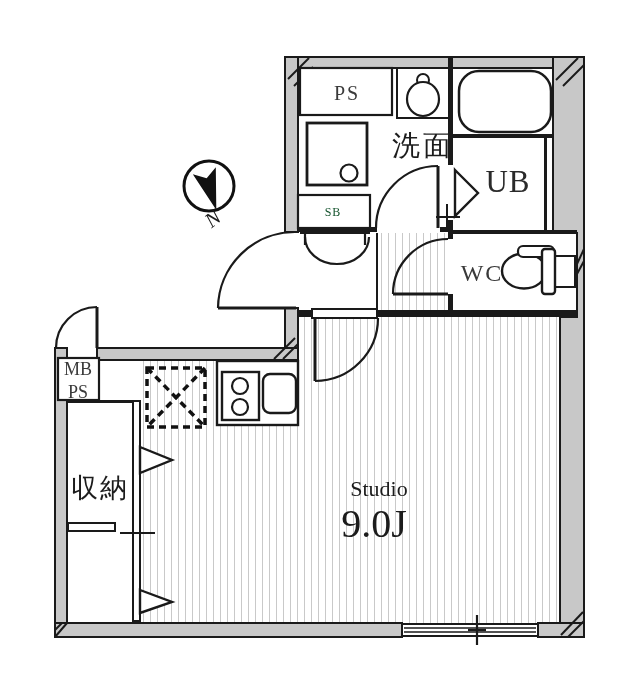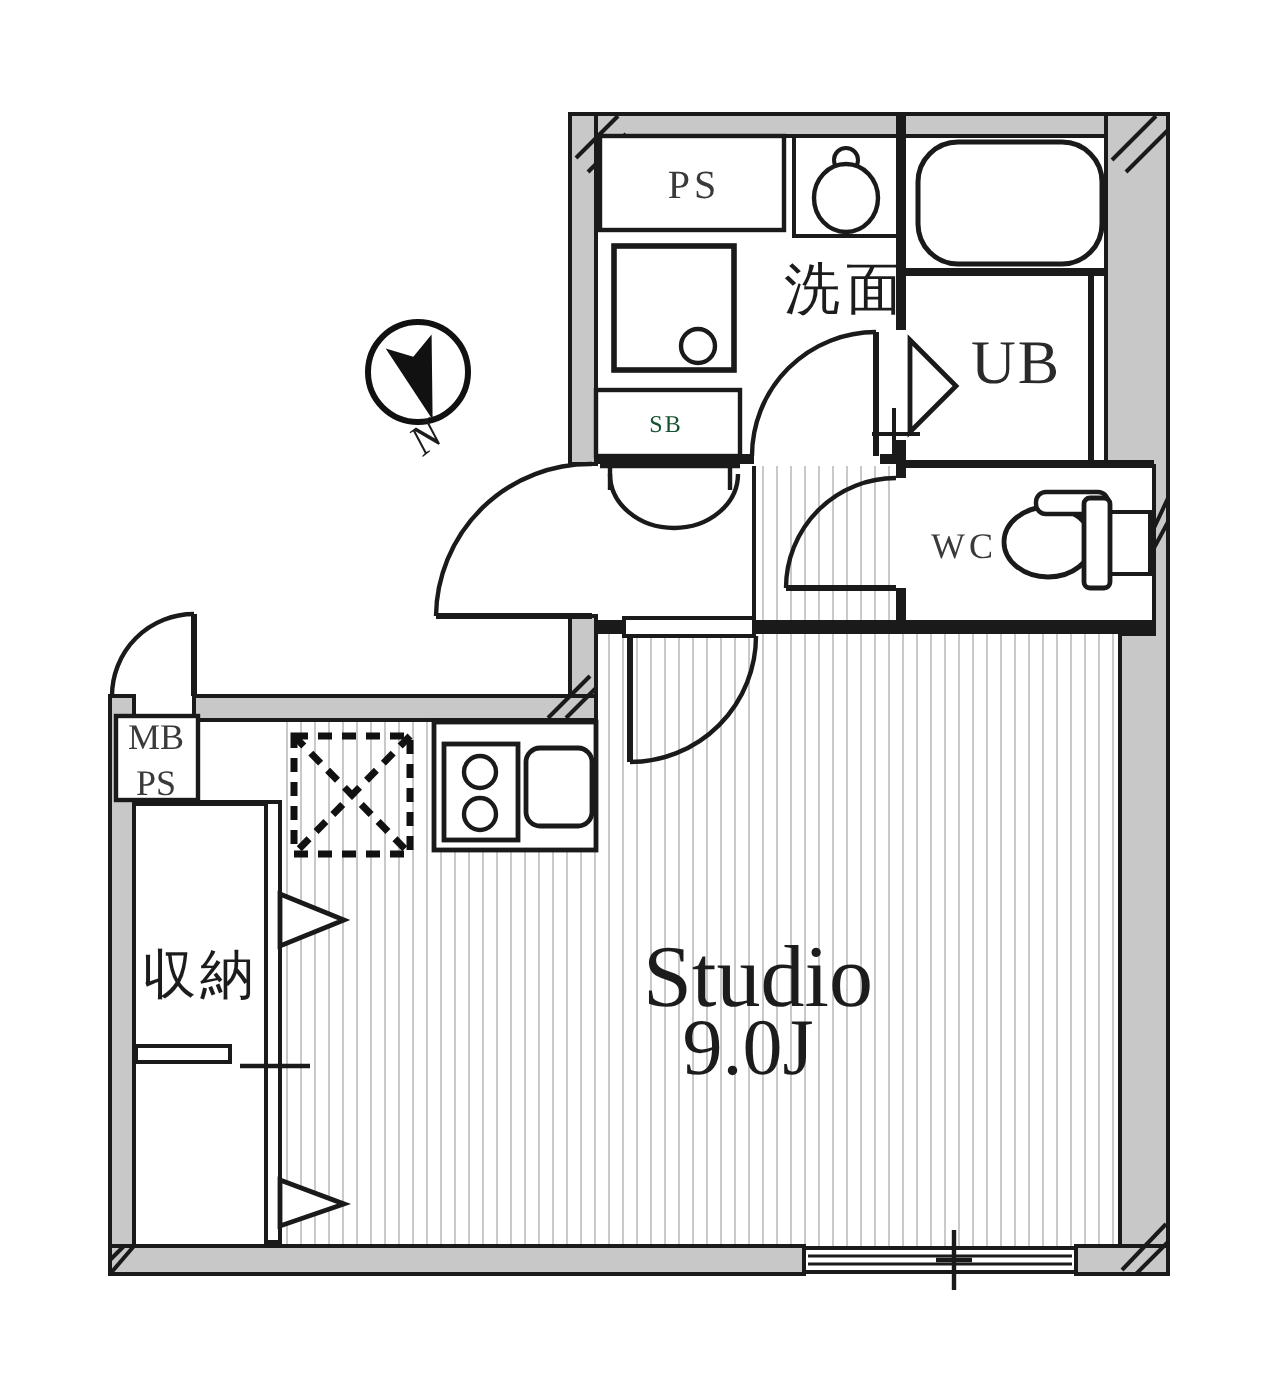--- a/index.html
+++ b/index.html
@@ -10,24 +10,24 @@
   .plan svg{position:absolute;left:0;top:0;}
   .lbl{
     position:absolute;transform:translate(-50%,-50%);
     color:#1c1c1c;white-space:nowrap;line-height:1;
     font-family:"Liberation Serif","DejaVu Serif",serif;
   }
   .lbl-ps{font-size:20px;color:#3a3a3a;letter-spacing:2px;}
   .lbl-senmen{font-size:28px;letter-spacing:3px;margin-left:16px;}
   .lbl-ub{font-size:31px;color:#2a2a2a;letter-spacing:1px;}
   .lbl-sb{font-size:12px;color:#14532d;letter-spacing:1px;}
-  .lbl-wc{font-size:18px;color:#3a3a3a;letter-spacing:2px;}
+  .lbl-wc{font-size:24px;color:#3a3a3a;letter-spacing:2px;}
   .lbl-mbps{font-size:18px;color:#3a3a3a;text-align:center;line-height:1.25;transform:translate(-50%,-50%);}
   .lbl-closet{font-size:27px;letter-spacing:2px;}
-  .lbl-studio{font-size:44px;}
+  .lbl-studio{font-size:22px;}
   .lbl-size{font-size:40px;}
   .lbl-n{font-size:21px;font-style:italic;transform:translate(-50%,-50%) rotate(-38deg);}
 </style>
 </head>
 <body>
 
 <div class="plan">
   <svg width="639" height="697" viewBox="0 0 639 697">
     <defs>
       <pattern id="floorStripes" width="7" height="8" patternUnits="userSpaceOnUse">

